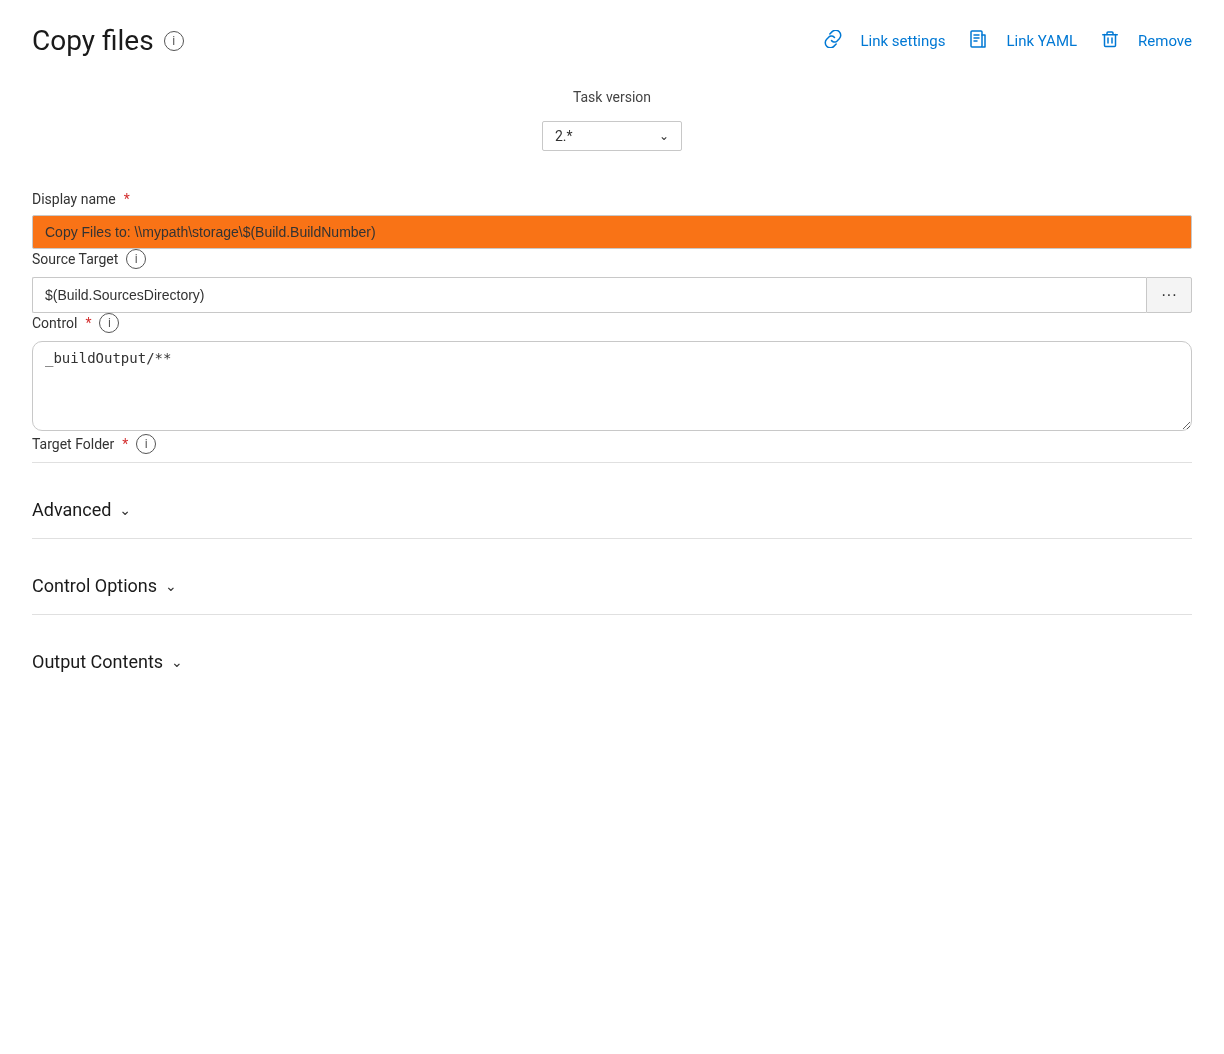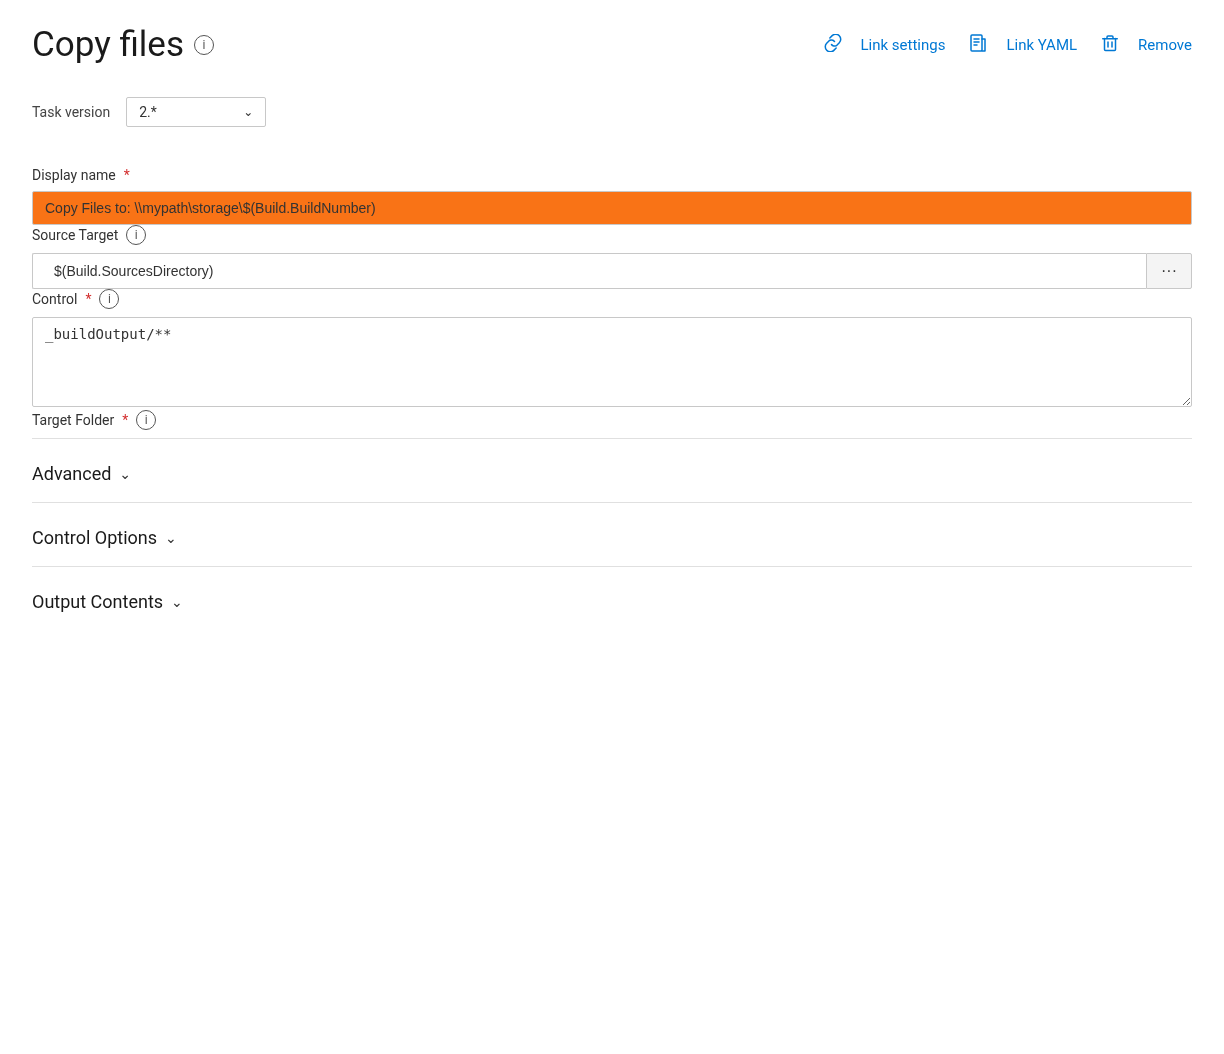--- a/index.html
+++ b/index.html
@@ -25,21 +25,21 @@
       margin-bottom: 32px;
     }
 
     .header-left {
       display: flex;
       align-items: center;
       gap: 10px;
     }
 
     .header-title {
-      font-size: 35px;
+      font-size: 28px;
       font-weight: 400;
       color: #1a1a1a;
     }
 
     .info-icon {
       width: 20px;
       height: 20px;
       border: 1.5px solid #555;
       border-radius: 50%;
       display: inline-flex;
@@ -70,20 +70,21 @@
     .action-icon {
       font-size: 18px;
       color: #0078d4;
     }
 
     .task-version-row {
       display: flex;
       align-items: center;
       gap: 16px;
       margin-bottom: 40px;
+      flex-direction: column;
     }
 
     .task-version-label {
       font-size: 14px;
       color: #444;
     }
 
     .version-select {
       display: flex;
       align-items: center;
@@ -126,62 +127,62 @@
       padding: 8px 12px;
       font-size: 14px;
       color: #333;
       background: #f97316;
       outline: none;
     }
 
     .form-textarea {
       width: 100%;
       border: 1px solid #c8c8c8;
-      border-radius: 2px;
+      border-radius: 10px;
       padding: 8px 12px;
       font-size: 14px;
       color: #333;
       background: #fff;
       outline: none;
       resize: vertical;
       min-height: 90px;
     }
 
     .source-folder-row {
       display: flex;
       gap: 0;
     }
 
     .source-folder-input {
       flex: 1;
       border: 1px solid #c8c8c8;
       border-right: none;
       border-radius: 2px 0 0 2px;
-      padding: 8px 21px;
+      padding: 8px 12px;
       font-size: 14px;
       color: #333;
       background: #fff;
       outline: none;
     }
 
     .source-folder-btn {
       border: 1px solid #c8c8c8;
       border-radius: 0 2px 2px 0;
       padding: 8px 14px;
       background: #f4f4f4;
       cursor: pointer;
       font-size: 16px;
       color: #333;
       display: flex;
       align-items: center;
     }
 
     .collapsible-section {
       border-top: 1px solid #e0e0e0;
-      padding-top: 24px;
+      padding-top: 36px;
       margin-bottom: 0;
     }
 
     .collapsible-header {
       display: flex;
       align-items: center;
       gap: 8px;
       cursor: pointer;
       padding-bottom: 18px;
       font-size: 18px;

